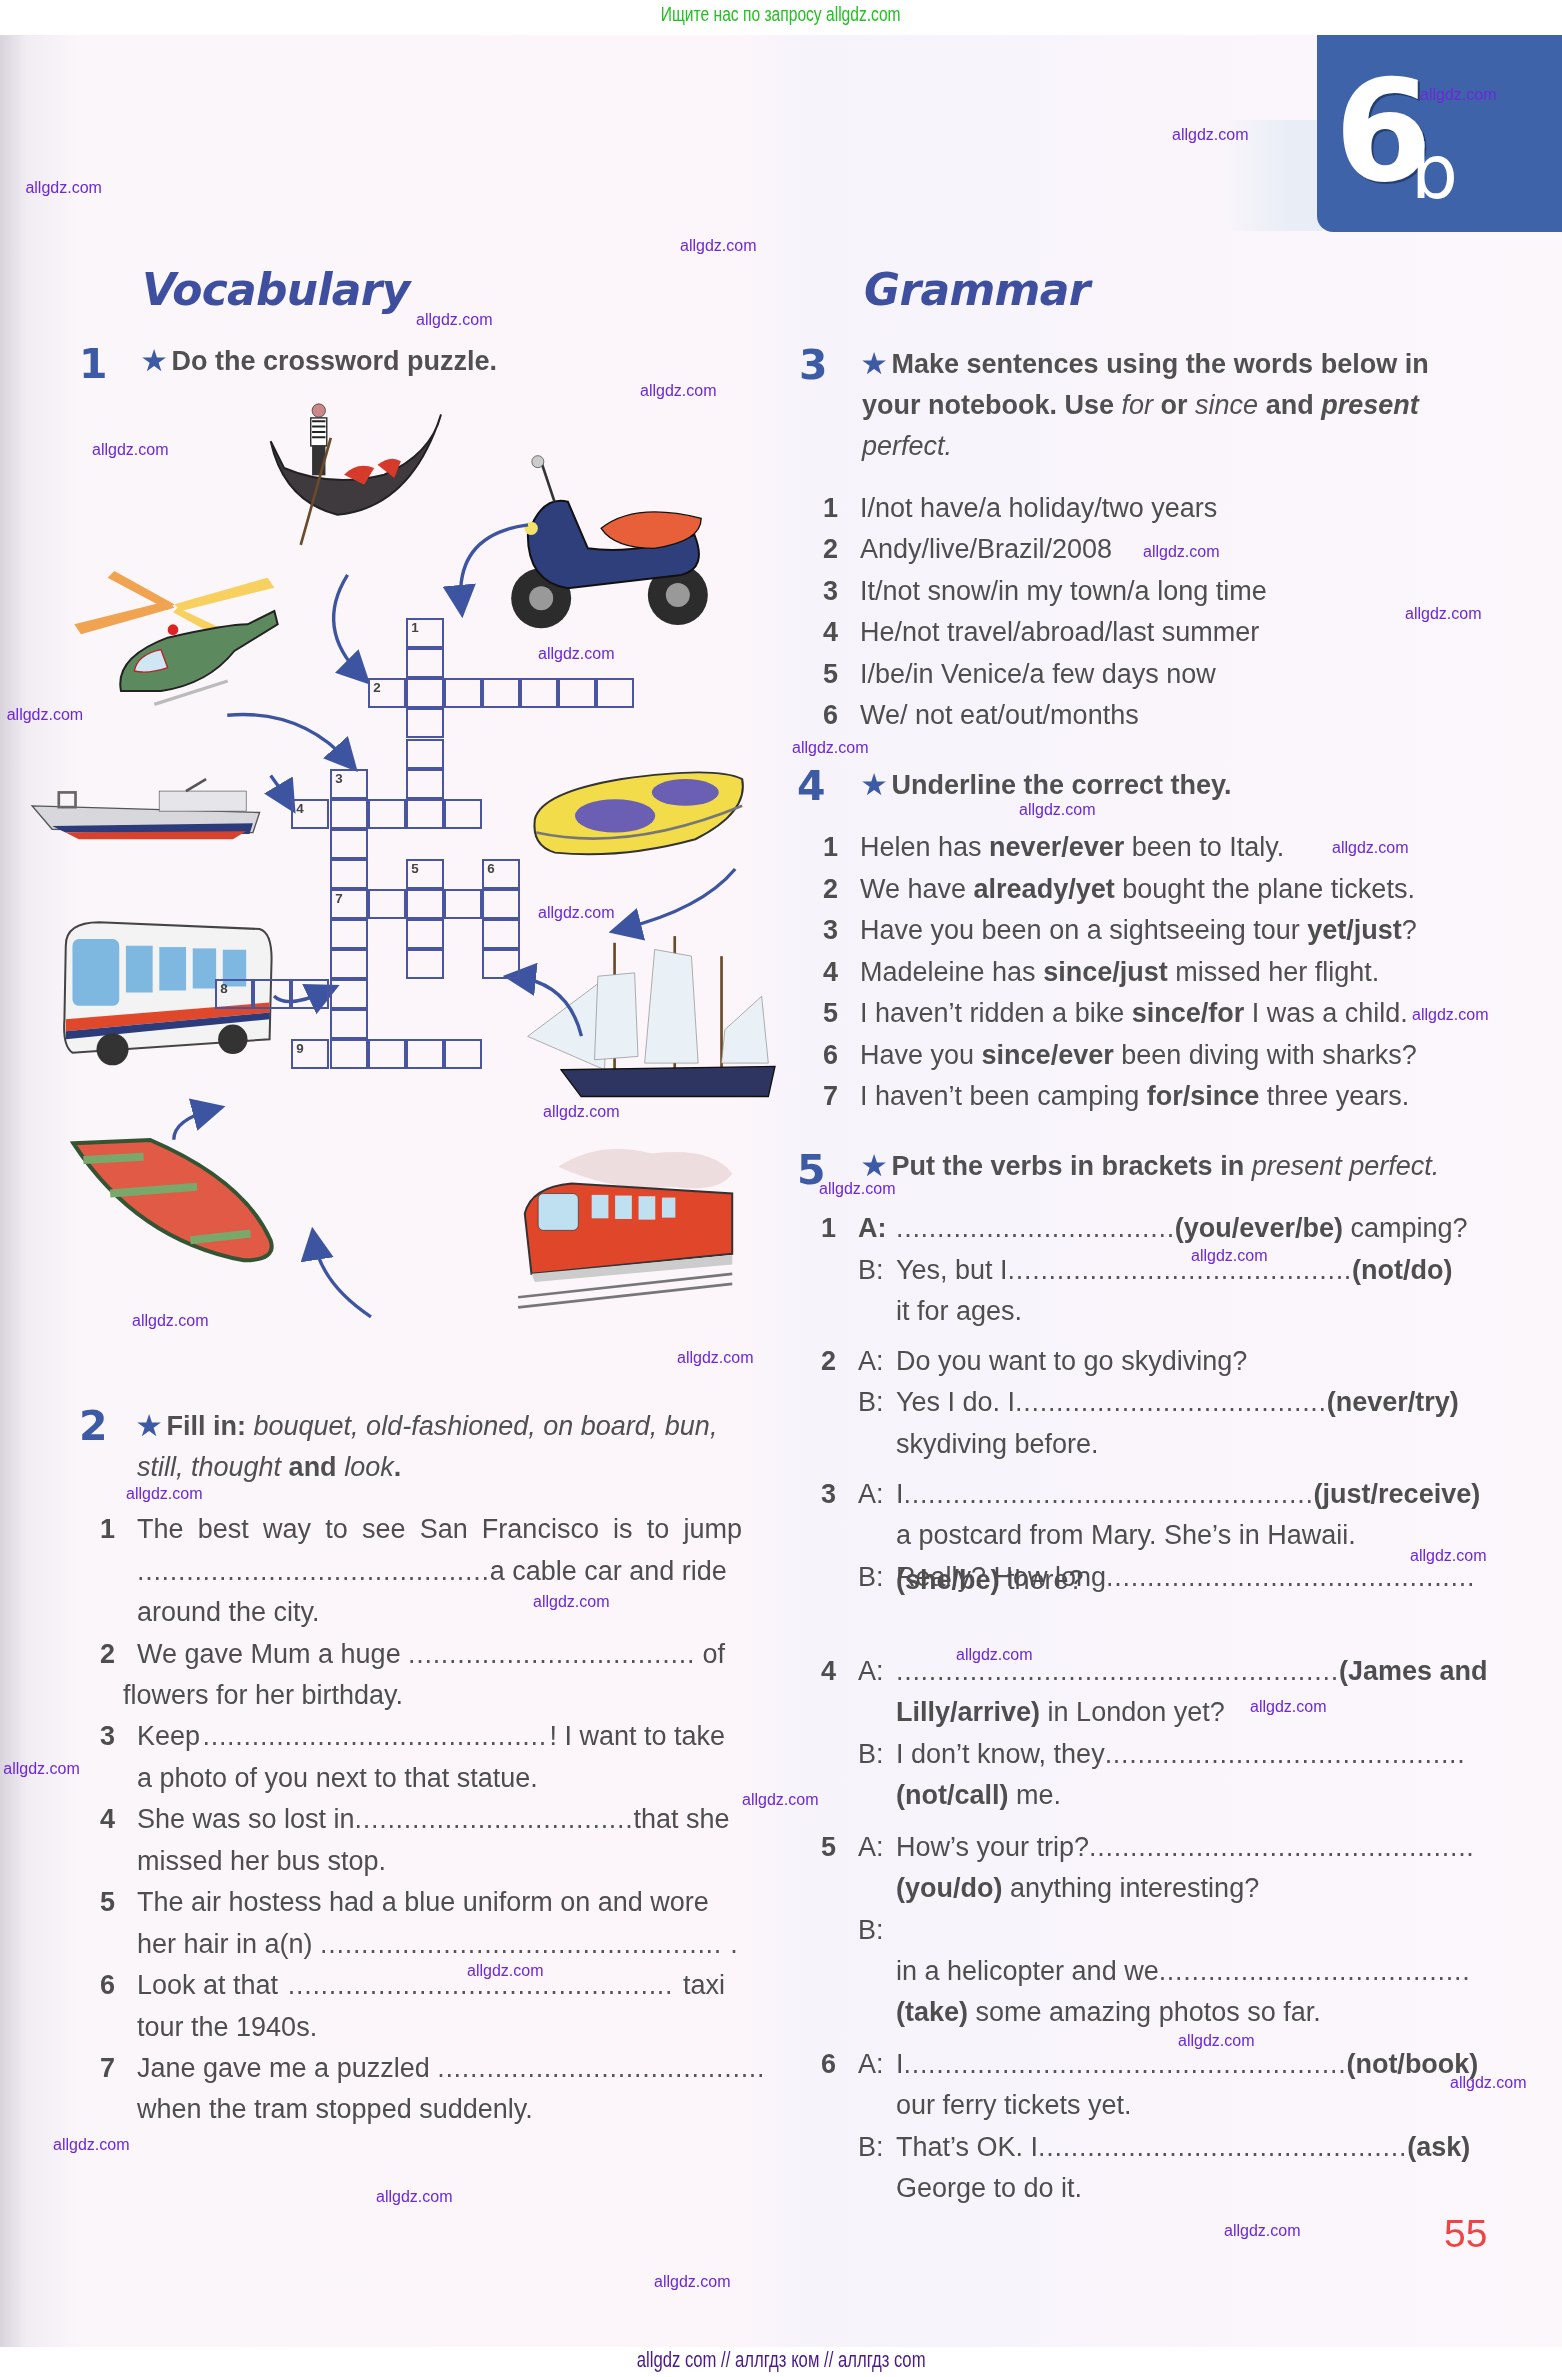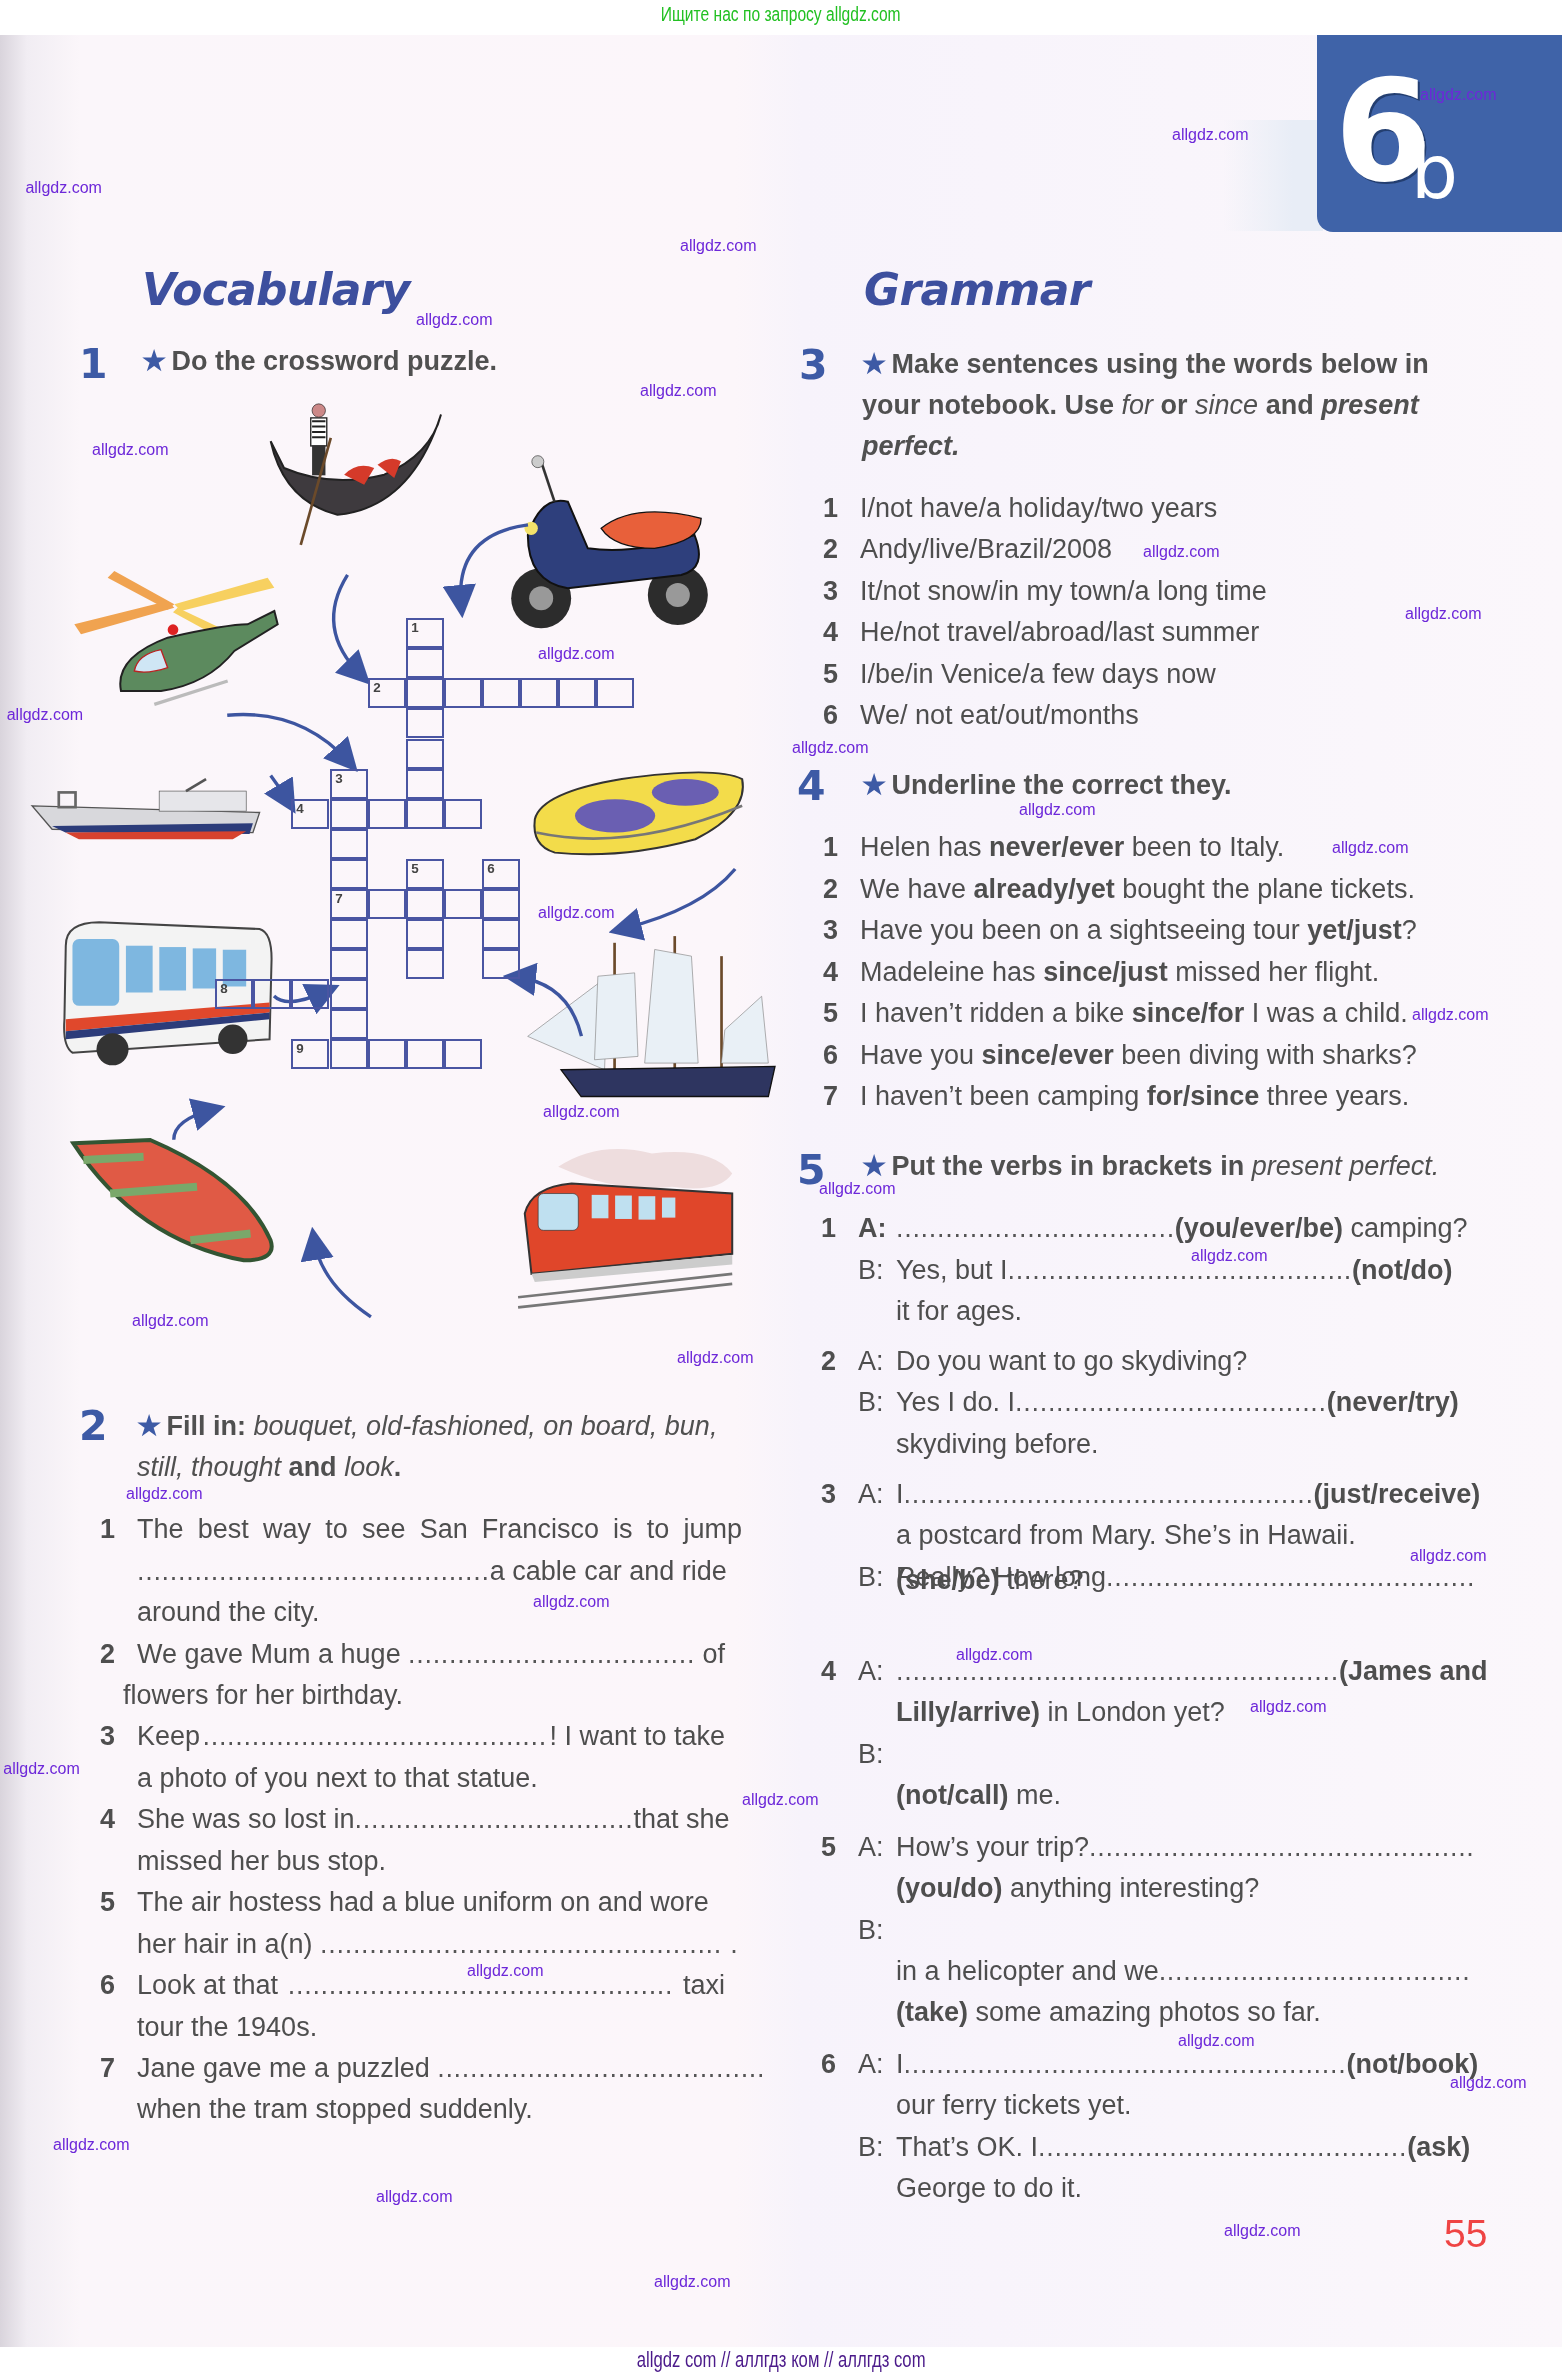--- a/index.html
+++ b/index.html
@@ -300,21 +300,21 @@
   </div>
   <div class="line" style="left:137px;top:2089px;">when the tram stopped suddenly.</div>
 </div>
 
 <div class="section-title" style="left:864px;top:264px;">Grammar</div>
 
 <div class="ex-num" style="left:799px;top:341px;">3</div>
 <div class="ex-head" style="left:862px;top:344px;width:575px;">
   <span class="star">★</span><span>Make sentences using the words below in</span><br>
   <span>your notebook. Use</span> <i>for</i> <span>or</span> <i>since</i> <span>and</span> <i style="font-weight:bold;">present</i><br>
-  <i style="font-weight:bold;">perfect.</i>
+  <i style="font-weight:normal;">perfect.</i>
 </div>
 <div>
   <div class="line" style="left:823px;top:488px;"><span class="n">1</span><span style="margin-left:37px;">I/not have/a holiday/two years</span></div>
   <div class="line" style="left:823px;top:529px;"><span class="n">2</span><span style="margin-left:37px;">Andy/live/Brazil/2008</span></div>
   <div class="line" style="left:823px;top:571px;"><span class="n">3</span><span style="margin-left:37px;">It/not snow/in my town/a long time</span></div>
   <div class="line" style="left:823px;top:612px;"><span class="n">4</span><span style="margin-left:37px;">He/not travel/abroad/last summer</span></div>
   <div class="line" style="left:823px;top:654px;"><span class="n">5</span><span style="margin-left:37px;">I/be/in Venice/a few days now</span></div>
   <div class="line" style="left:823px;top:695px;"><span class="n">6</span><span style="margin-left:37px;">We/ not eat/out/months</span></div>
 </div>
 
@@ -394,20 +394,24 @@
       <span class="n" style="left:37px;font-weight:normal;">A:</span>
     <div class="justify" style="margin-left:75px;">
         <span class="dots">......................................................</span>
         <b>(James and</b>
       </div>
   </div>
   <div class="line" style="left:896px;top:1692px;"><b>Lilly/arrive)</b> <span>in London yet?</span></div>
 
   <div class="line" style="left:821px;top:1734px;width:615px;">
     <span class="n" style="left:37px;font-weight:normal;">B:</span>
+    <div class="justify" style="margin-left:75px;">
+        <span>I don’t know, they</span>
+        <span class="dots">............................................</span>
+      </div>
   </div>
   <div class="line" style="left:896px;top:1775px;"><b>(not/call)</b> <span>me.</span></div>
 
   <div class="line" style="left:821px;top:1827px;width:615px;">
     <span class="n">5</span>
       <span class="n" style="left:37px;font-weight:normal;">A:</span>
     <div class="justify" style="margin-left:75px;">
         <span>How’s your trip?</span>
         <span class="dots">...............................................</span>
       </div>

